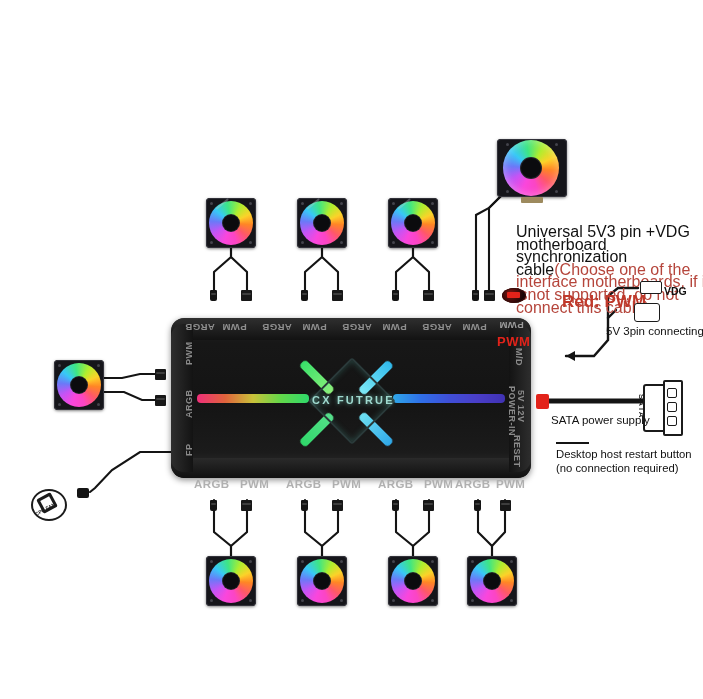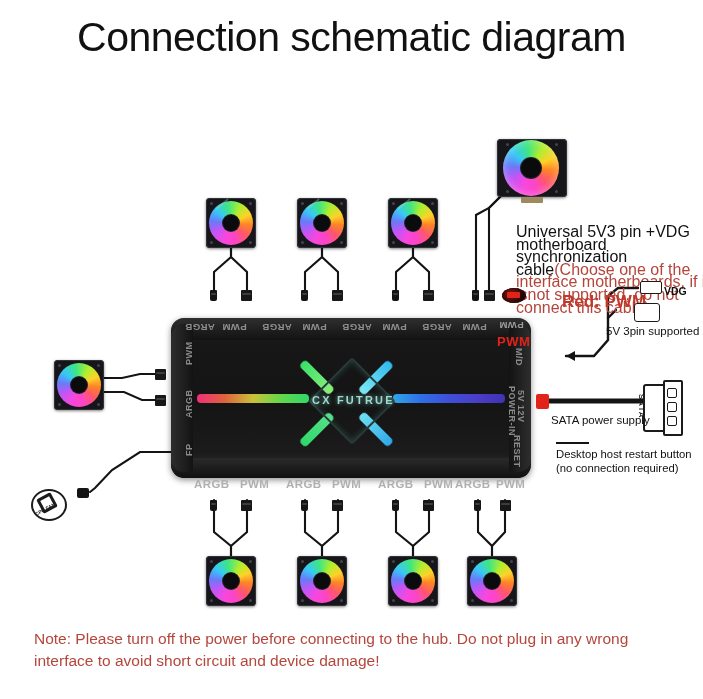--- a/index.html
+++ b/index.html
@@ -113,21 +113,20 @@
               background:#e2231a;border-radius:1px;display:block;}
   .pwrplug{position:absolute;left:536px;top:394px;width:13px;height:15px;
            background:#e2231a;border-radius:2px;}
   .tempplug{position:absolute;left:77px;top:488px;width:12px;height:10px;background:#141414;border-radius:2px;}
 </style>
 </head>
 <body>
 
 <div id="stage">
 
-  <div class="title">Connection schematic diagram</div>
 
   <svg class="wires" viewBox="0 0 703 699">
     <g fill="none" stroke="#141414" stroke-width="2.1" stroke-linecap="round">
 
       <path d="M231 247 L231 257 L214 272 L214 300"></path>
       <path d="M231 247 L231 257 L247 272 L247 300"></path>
 
       <path d="M322 247 L322 257 L305 272 L305 300"></path>
       <path d="M322 247 L322 257 L338 272 L338 300"></path>
 
@@ -336,21 +335,21 @@
 
   <div class="redbadge">
       <i></i>
     </div>
   <div class="lbl-redpwm">Red: PWM</div>
 
   <div class="vdgplug"></div>
   <div class="lbl-vdg">VDG</div>
 
   <div class="p3plug"></div>
-  <div class="lbl-5v3">5V 3pin supported</div>
+  <div class="lbl-5v3">5V 3pin connecting</div>
 
   <div class="sata">
     <div style="position:absolute;left:0;top:6px;width:20px;height:44px;background:#fff;border:2px solid #1b1b1b;border-radius:3px;"></div>
     <div style="position:absolute;left:20px;top:2px;width:16px;height:52px;background:#fff;border:2px solid #1b1b1b;border-radius:2px;"></div>
     <div style="position:absolute;left:24px;top:10px;width:8px;height:8px;border:1.5px solid #1b1b1b;border-radius:2px;"></div>
     <div style="position:absolute;left:24px;top:24px;width:8px;height:8px;border:1.5px solid #1b1b1b;border-radius:2px;"></div>
     <div style="position:absolute;left:24px;top:38px;width:8px;height:8px;border:1.5px solid #1b1b1b;border-radius:2px;"></div>
     <div style="position:absolute;left:3px;top:16px;font-size:8px;font-weight:700;color:#1b1b1b;
                 transform:rotate(90deg);transform-origin:left top;letter-spacing:1px;">SATA</div>
   </div>
@@ -359,15 +358,14 @@
   <div class="lbl-reset">Desktop host restart button (no connection required)</div>
 
 
   <div class="cpufan-ic">
     <div style="position:absolute;left:0;top:0;width:32px;height:28px;border:2px solid #1b1b1b;border-radius:50%;background:#fff;"></div>
     <div style="position:absolute;left:8px;top:6px;width:16px;height:16px;background:#1b1b1b;transform:rotate(-28deg);border-radius:2px;"></div>
     <div style="position:absolute;left:11px;top:9px;width:10px;height:10px;background:#fff;transform:rotate(-28deg);"></div>
     <div style="position:absolute;left:3px;top:17px;font-size:5px;font-weight:700;color:#1b1b1b;transform:rotate(-28deg);">CPU FAN</div>
   </div>
 
-  <div class="note">Note: Please turn off the power before connecting to the hub. Do not plug in any wrong interface to avoid short circuit and device damage!</div>
 
 </div>
 
 </body></html>

